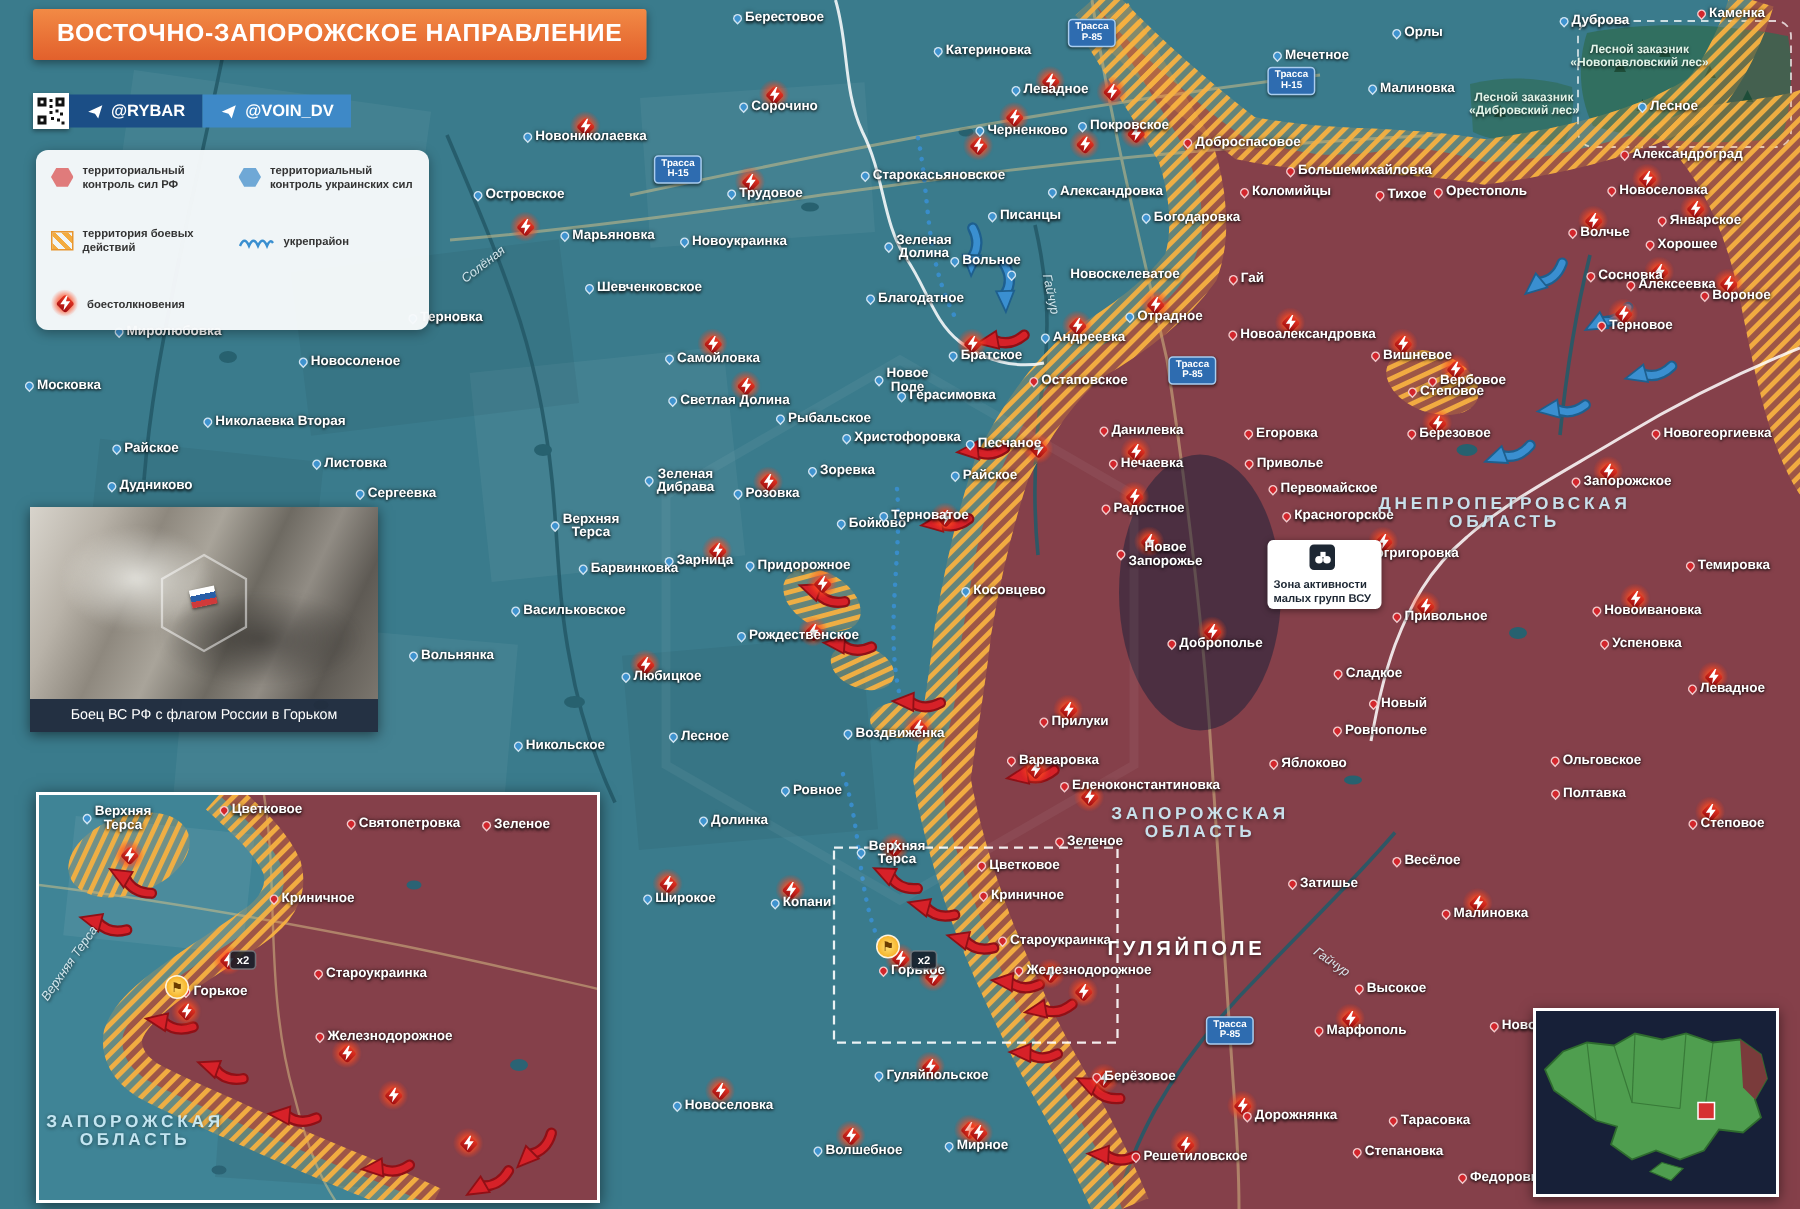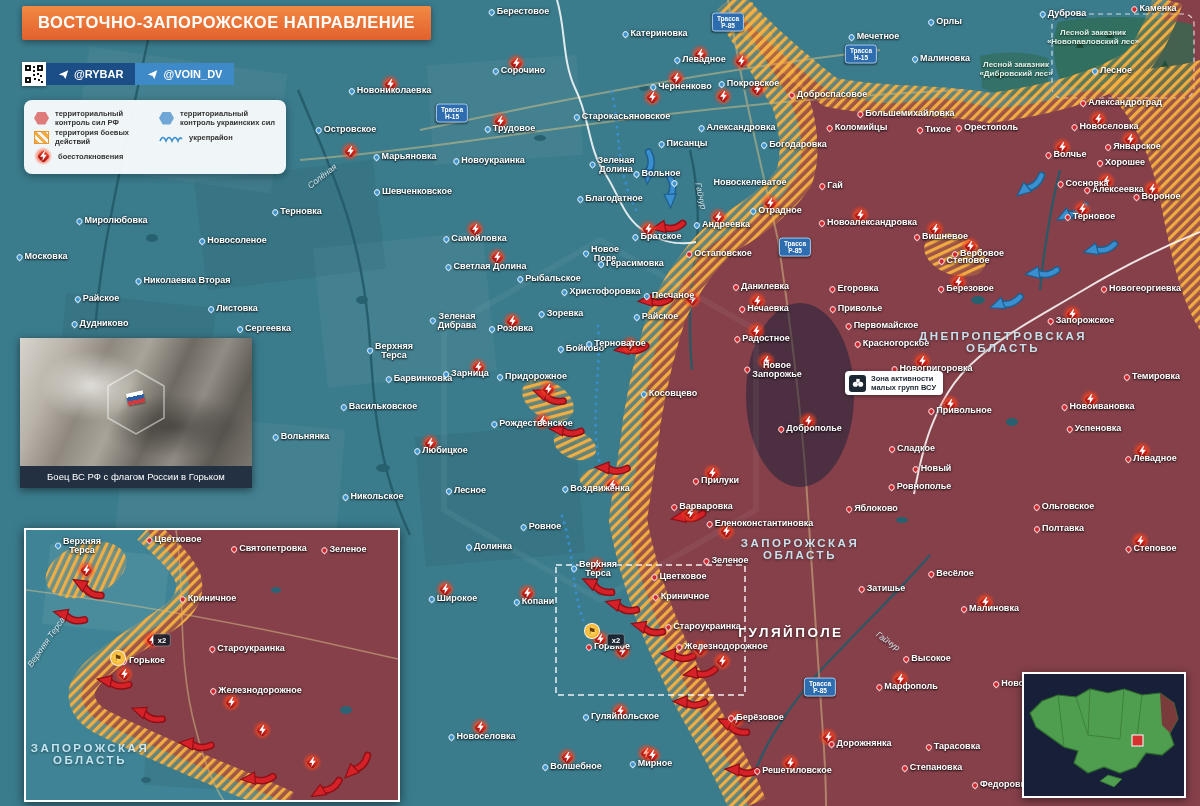--- a/index.html
+++ b/index.html
@@ -39,30 +39,30 @@
        color:#fff;padding:7px 16px 8px;border-radius:2px;box-shadow:0 2px 6px rgba(0,0,0,.4);}
   #hdr .t{font-size:16.5px;font-weight:700;letter-spacing:.5px;}
   #hdr .d{font-size:10.5px;margin-top:3px;opacity:.95;}
   #chbar{position:absolute;left:22px;top:62px;z-index:30;display:flex;align-items:center;height:24px;}
   #qr{width:24px;height:24px;background:#fff;padding:2px;flex:none;box-shadow:0 1px 3px rgba(0,0,0,.4);}
   .chseg{height:22px;display:flex;align-items:center;gap:5px;padding:0 12px;color:#fff;font-size:11px;font-weight:700;}
   .chseg.c1{background:#1b4e86;} .chseg.c2{background:#3e89c7;}
   
   #legend{position:absolute;left:24px;top:100px;z-index:30;width:262px;background:rgba(248,250,251,.96);
           border-radius:8px;box-shadow:0 2px 8px rgba(0,0,0,.35);padding:9px 10px;
-          display:grid;grid-template-columns:1fr 1fr;gap:1px 8px;}
+          display:grid;grid-template-columns:1fr 1fr;gap:24px 8px;}
   .lgrow{display:flex;align-items:center;gap:6px;font-size:7.5px;line-height:1.2;color:#333;font-weight:600;}
   .hex{width:15px;height:13px;flex:none;clip-path:polygon(25% 0,75% 0,100% 50%,75% 100%,25% 100%,0 50%);}
   .hex.rf{background:#e07b7b;} .hex.ua{background:#6fa8d6;}
   .sw-combat{width:15px;height:13px;flex:none;border:1px solid #e8962f;
         background:repeating-linear-gradient(45deg,#f3ab3f 0 3px,rgba(255,255,255,0) 3px 6px);}
   .lg-flash{position:relative;width:18px;height:18px;flex:none;transform:none;}
   
   #zonebox{position:absolute;left:845px;top:383px;transform:translate(0,-50%);z-index:11;display:flex;align-items:center;gap:5px;
-           background:#fff;border-radius:4px;padding:3px 7px 3px 4px;box-shadow:0 1px 4px rgba(0,0,0,.4);pointer-events:none;}
+           background:#fff;border-radius:4px;padding:3px 7px 3px 4px;box-shadow:0 1px 4px rgba(0,0,0,.4);pointer-events:none;flex-direction:column;}
   #zonebox .zicon{width:17px;height:17px;border-radius:3px;background:#1d2733;display:flex;align-items:center;justify-content:center;flex:none;}
   #zonebox .zt{font-size:7.5px;font-weight:700;color:#1d2733;line-height:1.2;}
   
   #photo{position:absolute;left:20px;top:338px;width:232px;z-index:30;box-shadow:0 2px 8px rgba(0,0,0,.5);}
   #photo .coords{display:flex;align-items:center;gap:5px;background:rgba(20,28,40,.88);padding:3px 7px;}
   #photo .coords .ppin{width:8px;height:8px;border-radius:50% 50% 50% 0;transform:rotate(-45deg);background:#f59f00;flex:none;}
   #photo .coords span{color:#fff;font-size:9.5px;font-weight:700;letter-spacing:.3px;}
   #photo .img{position:relative;height:128px;overflow:hidden;
       background:linear-gradient(115deg,#d8d4cc 0%,#b8b2a8 18%,#8e887e 32%,#a9a49a 45%,#6e6a62 60%,#918c84 72%,#5e5a54 85%,#7b766e 100%);}
   #photo .img .smu1{position:absolute;left:8%;top:10%;width:45%;height:55%;background:radial-gradient(ellipse,rgba(245,245,240,.8),rgba(245,245,240,0) 70%);filter:blur(2px);}
@@ -699,21 +699,21 @@
       <div class="town s-r" style="left: 1121px; top: 163px; position: absolute;"><span class="pin"></span><span>Хорошее</span></div>
       <div class="town s-b" style="left: 405px; top: 157px; position: absolute;"><span class="pin"></span><span>Марьяновка</span></div>
       <div class="town s-b" style="left: 489px; top: 161px; position: absolute;"><span class="pin"></span><span>Новоукраинка</span></div>
       <div class="town s-b" style="left: 612px; top: 165px; position: absolute;"><span class="pin"></span><span>Зеленая
 Долина</span></div>
       <div class="town s-b" style="left: 657px; top: 174px; position: absolute;"><span class="pin"></span><span>Вольное</span></div>
       <div class="town s-b" style="left: 729px; top: 183px; position: absolute; gap: 36px;"><span class="pin"></span><span>Новоскелеватое</span></div>
       <div class="town s-r" style="left: 831px; top: 186px; position: absolute;"><span class="pin"></span><span>Гай</span></div>
       <div class="town s-r" style="left: 1083px; top: 184px; position: absolute;"><span class="pin"></span><span>Сосновка</span></div>
       <div class="town s-r" style="left: 1114px; top: 190px; position: absolute;"><span class="pin"></span><span>Алексеевка</span></div>
-      <div class="town s-b" style="left: 413px; top: 192px; position: absolute; justify-content: space-between;"><span class="pin"></span><span>Шевченковское</span></div>
+      <div class="town s-b" style="left: 429px; top: 192px; position: absolute; justify-content: space-between;"><span class="pin"></span><span>Шевченковское</span></div>
       <div class="town s-b" style="left: 610px; top: 199px; position: absolute;"><span class="pin"></span><span>Благодатное</span></div>
       <div class="town s-r" style="left: 1157px; top: 197px; position: absolute;"><span class="pin"></span><span>Вороное</span></div>
       <div class="town s-b" style="left: 297px; top: 212px; position: absolute;"><span class="pin"></span><span>Терновка</span></div>
       <div class="town s-b" style="left: 776px; top: 211px; position: absolute;"><span class="pin"></span><span>Отрадное</span></div>
       <div class="town s-r" style="left: 868px; top: 223px; position: absolute;"><span class="pin"></span><span>Новоалександровка</span></div>
       <div class="town s-r" style="left: 1090px; top: 217px; position: absolute;"><span class="pin"></span><span>Терновое</span></div>
       <div class="town s-b" style="left: 112px; top: 221px; position: absolute;"><span class="pin"></span><span>Миролюбовка</span></div>
       <div class="town s-b" style="left: 722px; top: 225px; position: absolute;"><span class="pin"></span><span>Андреевка</span></div>
       <div class="town s-b" style="left: 657px; top: 237px; position: absolute;"><span class="pin"></span><span>Братское</span></div>
       <div class="town s-b" style="left: 475px; top: 239px; position: absolute;"><span class="pin"></span><span>Самойловка</span></div>

